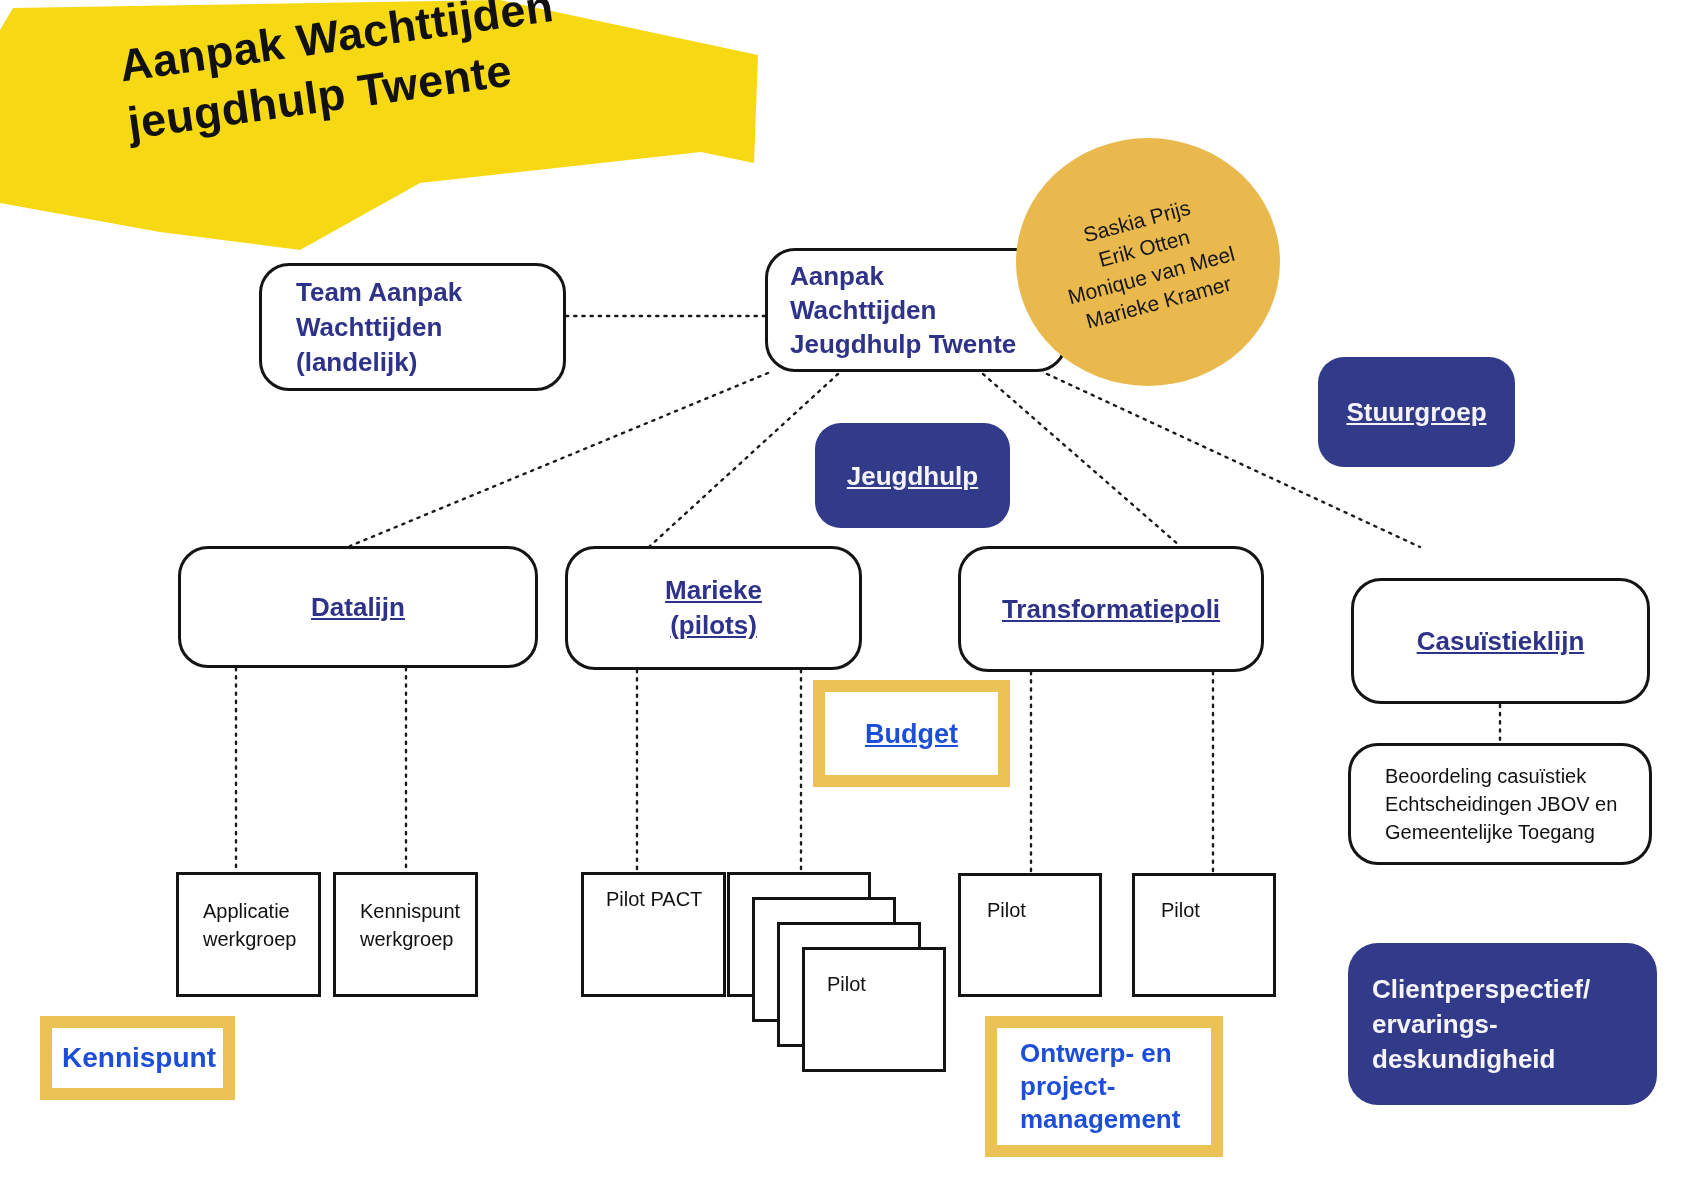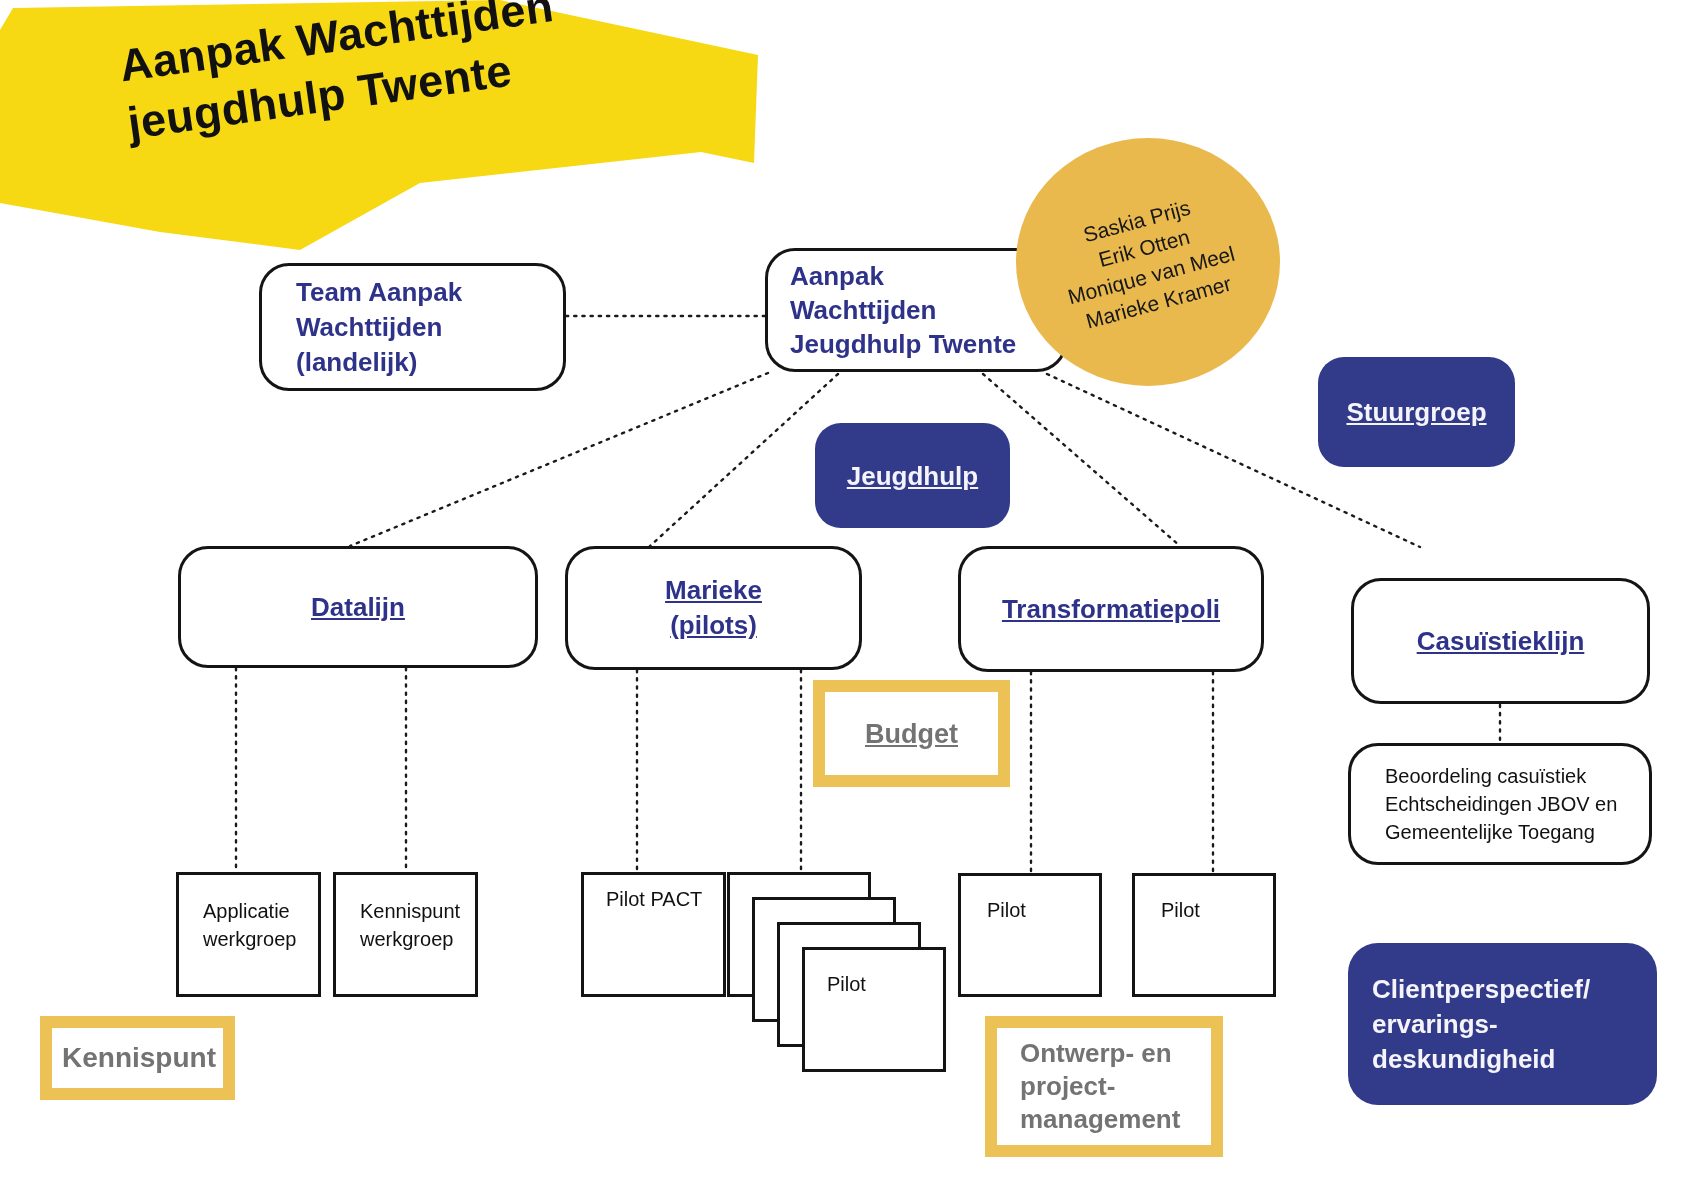--- a/index.html
+++ b/index.html
@@ -8,21 +8,21 @@
     font-family:"Liberation Sans","DejaVu Sans",sans-serif;
   }
   #bg-svg{position:absolute;left:0;top:0;z-index:0;}
   .node{position:absolute;box-sizing:border-box;z-index:1;}
   .rounded{background:#ffffff;border:3px solid #141414;border-radius:30px;}
   .square{background:#ffffff;border:3px solid #141414;}
   .navy{background:#323b8a;border-radius:26px;color:#f5f4fa;}
   .goldframe{background:#ffffff;border:12px solid #ecc155;}
   .title-navy{color:#2e3389;font-weight:bold;font-size:26px;line-height:35px;}
   .title-white{color:#f5f4fa;font-weight:bold;font-size:26px;line-height:34px;}
-  .title-black{color:#737373;font-weight:bold;font-size:27px;line-height:34px;}
+  .title-black{color:#1d4ed8;font-weight:bold;font-size:27px;line-height:34px;}
   .small-label{color:#111111;font-size:20px;line-height:28px;font-weight:normal;}
   .center-all{display:flex;align-items:center;justify-content:center;text-align:center;text-decoration:underline;}
   .left-mid{display:flex;flex-direction:column;justify-content:center;text-align:left;}
   .banner-title{
     position:absolute;left:116px;top:38px;z-index:1;
     transform:rotate(-8deg);transform-origin:left top;
     font-weight:bold;font-size:45px;line-height:58px;color:#111111;letter-spacing:0.5px;
   }
   .names-circle{
     position:absolute;left:1016px;top:138px;width:264px;height:248px;border-radius:50%;

